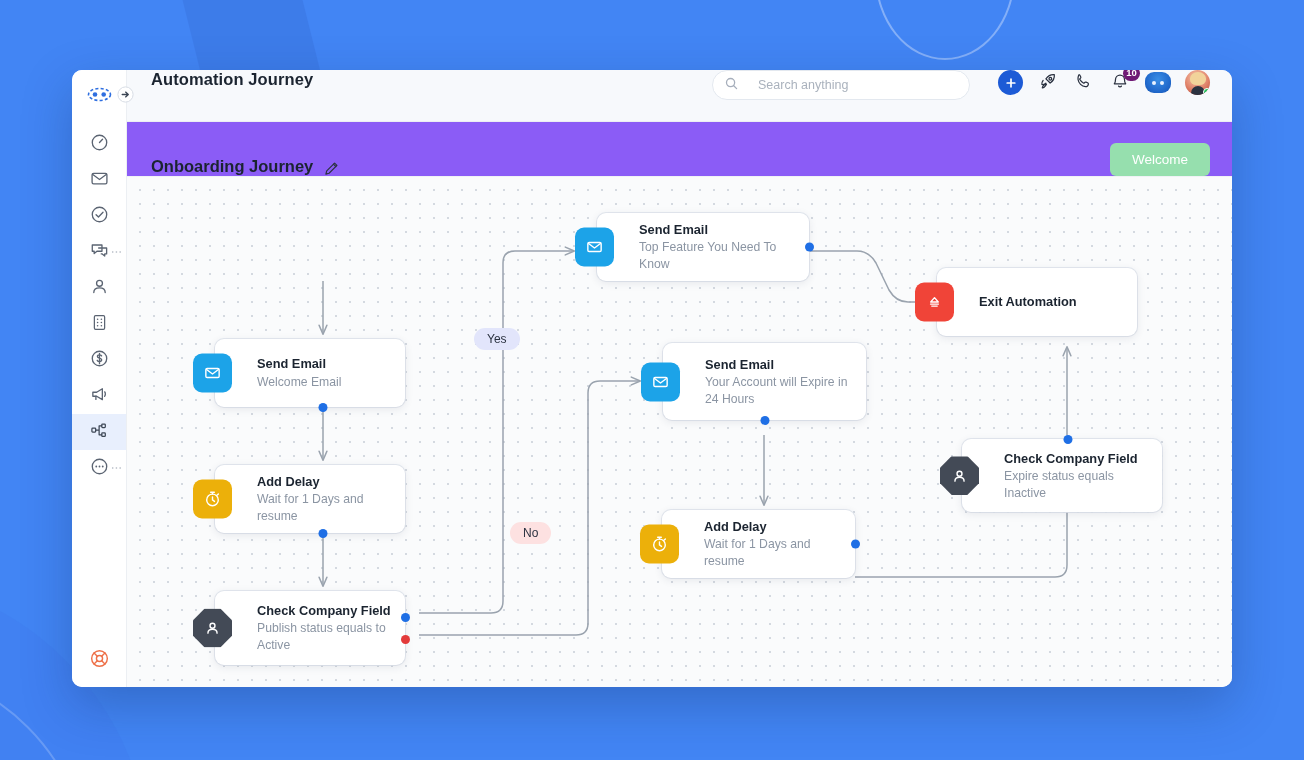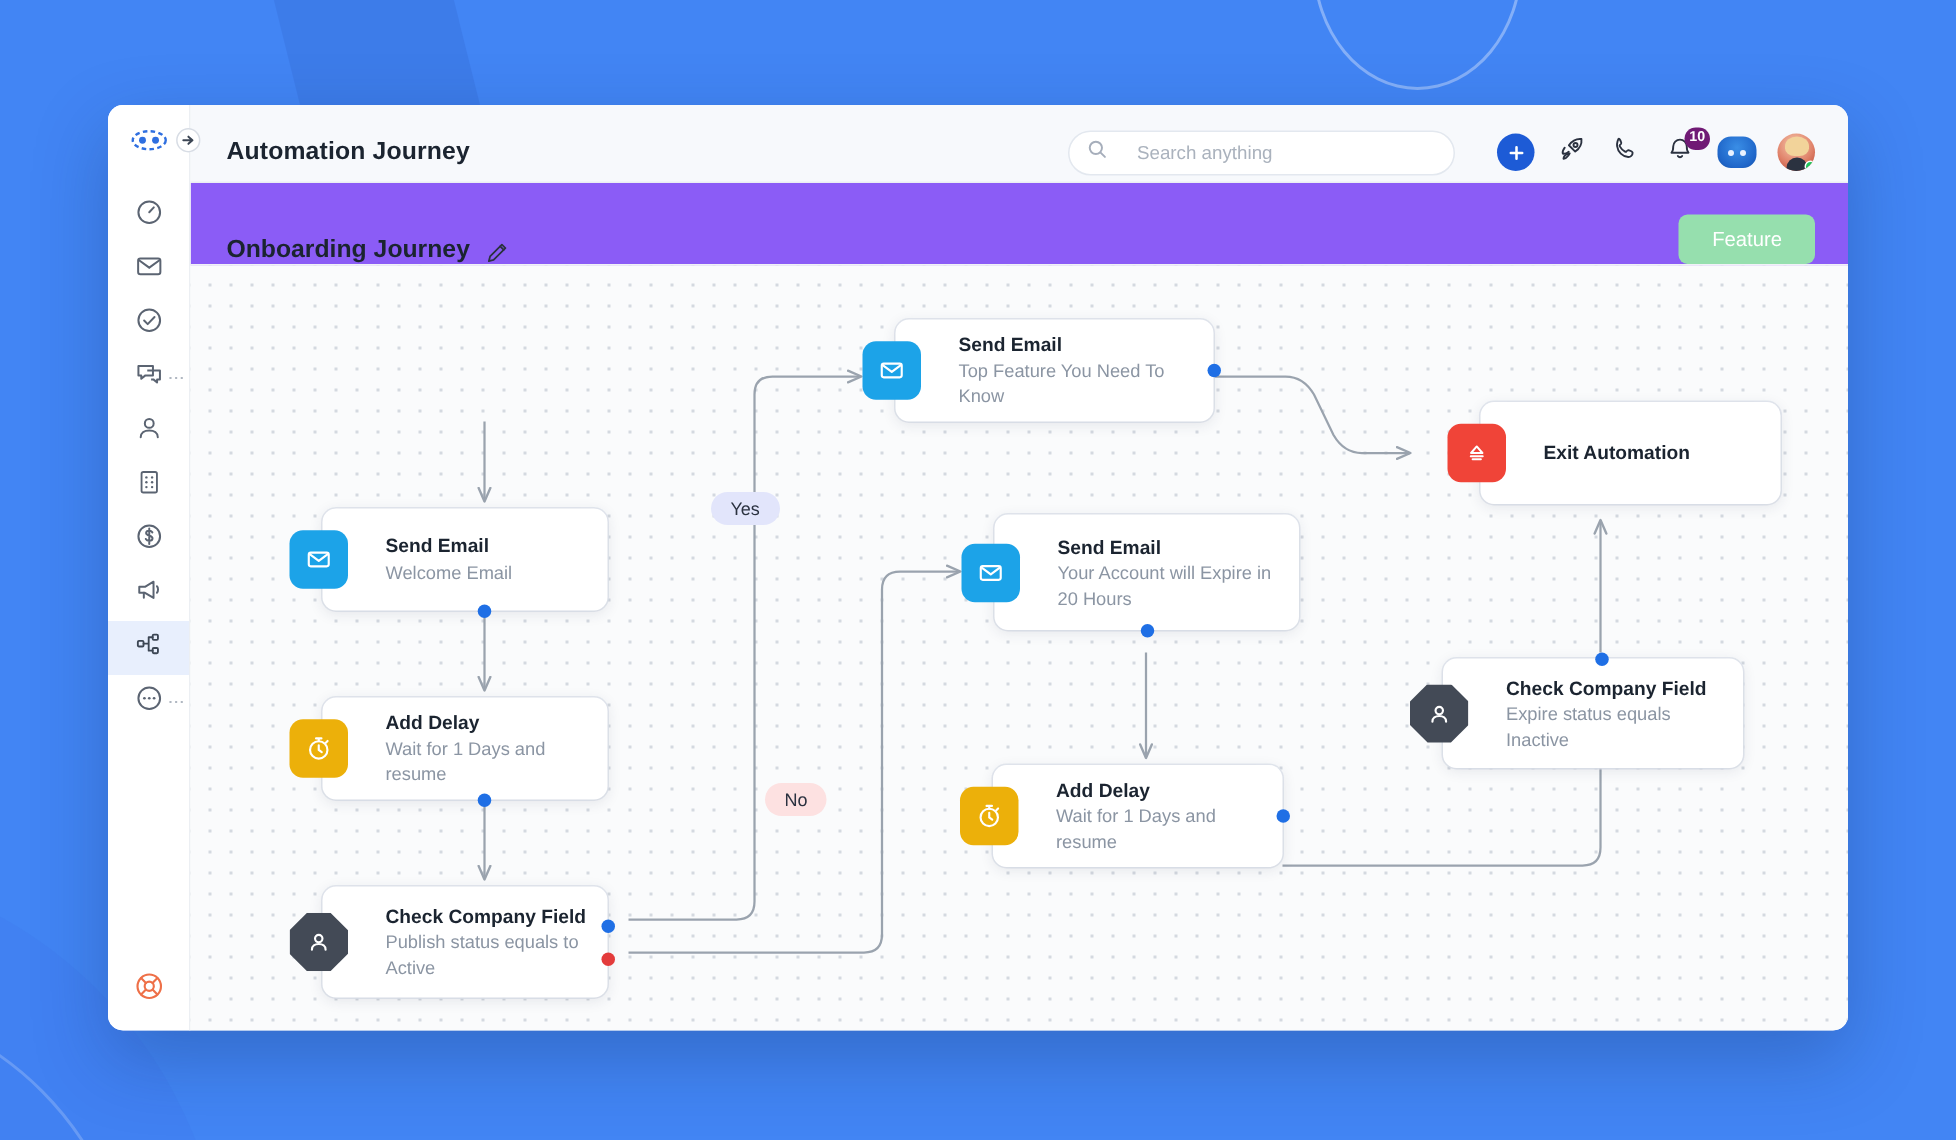--- a/index.html
+++ b/index.html
@@ -84,22 +84,22 @@
     display: flex; justify-content: center;
   }
 
   
   .main { flex: 1; display: flex; flex-direction: column; min-width: 0; }
 
   .topbar {
     height: 52px; flex: 0 0 52px;
     background: #f7f9fc;
     border-bottom: 1px solid #eceff3;
-    display: flex; align-items: center;
-    padding: 12px 22px 0 24px;
+    display: flex; align-items: flex-start;
+    padding: 0 22px 0 24px;
     gap: 14px;
   }
   .app-title {
     font-size: 16.5px; font-weight: bold; color: #1b2430;
     letter-spacing: .1px;
   }
   .topbar-spacer { flex: 1; }
 
   .search {
     width: 258px; height: 30px;
@@ -440,21 +440,21 @@
     </div>
 
     <div class="subhead">
       <div class="journey-title">Onboarding Journey</div>
       <span class="edit-icon">
         <svg width="15" height="15" viewBox="0 0 16 16" fill="none" stroke="#2b3240" stroke-width="1.25" stroke-linecap="round" stroke-linejoin="round">
           <path d="M11.3 2.2l2.5 2.5L5.4 13.1 2 14l.9-3.4z"></path>
           <path d="M10.1 3.4l2.5 2.5"></path>
         </svg>
       </span>
-      <button class="publish">Feature</button>
+      <button class="publish">Welcome</button>
     </div>
 
     <div class="canvas">
       <div class="canvas-inner">
 
         <svg class="edges" viewBox="0 0 1105 510" preserveAspectRatio="none">
           <defs>
             <marker id="ah" markerWidth="9" markerHeight="9" refX="6.4" refY="3.2" orient="auto" markerUnits="strokeWidth">
               <path d="M0.6,0.6 L6.6,3.2 L0.6,5.8" fill="none" stroke="#9aa3ae" stroke-width="1.05" stroke-linecap="round" stroke-linejoin="round"></path>
             </marker>
@@ -541,40 +541,40 @@
 
         <div class="node" style="left:536px; top:166px; width:203px; height:77px;">
           <div class="node-ico" style="background:#1ca3e8;">
             <svg width="19" height="19" viewBox="0 0 20 20" fill="none" stroke="#fff" stroke-width="1.5">
               <rect x="3" y="5.2" width="14" height="9.6" rx="1.4"></rect>
                 <path d="M3.4 6L10 11l6.6-5" stroke-linejoin="round"></path>
             </svg>
           </div>
           <div class="node-body">
             <div class="node-title">Send Email</div>
-            <div class="node-sub" style="max-width:155px;">Your Account will Expire in 20 Hours</div>
+            <div class="node-sub" style="max-width:155px;">Your Account will Expire in 24 Hours</div>
           </div>
           <span class="port" style="left:50%; bottom:-4.5px; transform:translateX(-50%);"></span>
         </div>
 
         <div class="node" style="left:535px; top:333px; width:193px; height:68px;">
           <div class="node-ico" style="background:#ecb00a;">
             <svg width="19" height="19" viewBox="0 0 20 20" fill="none" stroke="#fff" stroke-width="1.5">
               <circle cx="10" cy="11" r="6.1"></circle>
               <path d="M10 7.8V11l2.1 1.5M8.1 2.9h3.8M10 2.9v1.9M15 5.9l1.2-1.2" stroke-linecap="round"></path>
             </svg>
           </div>
           <div class="node-body">
             <div class="node-title">Add Delay</div>
             <div class="node-sub">Wait for 1 Days and resume</div>
           </div>
           <span class="port" style="right:-4.5px; top:50%; transform:translateY(-50%);"></span>
         </div>
 
-        <div class="node" style="left:860px; top:91px; width:200px; height:68px;">
+        <div class="node" style="left:810px; top:91px; width:200px; height:68px;">
           <div class="node-ico" style="background:#f04438;">
             <svg width="19" height="19" viewBox="0 0 20 20" fill="none" stroke="#fff" stroke-width="1.4" stroke-linejoin="round">
               <path d="M10 5.4l4 4.6H6z"></path>
               <path d="M5.8 12.2h8.4M7.1 14.3h5.8" stroke-linecap="round"></path>
             </svg>
           </div>
           <div class="node-body">
             <div class="node-title">Exit Automation</div>
           </div>
         </div>

